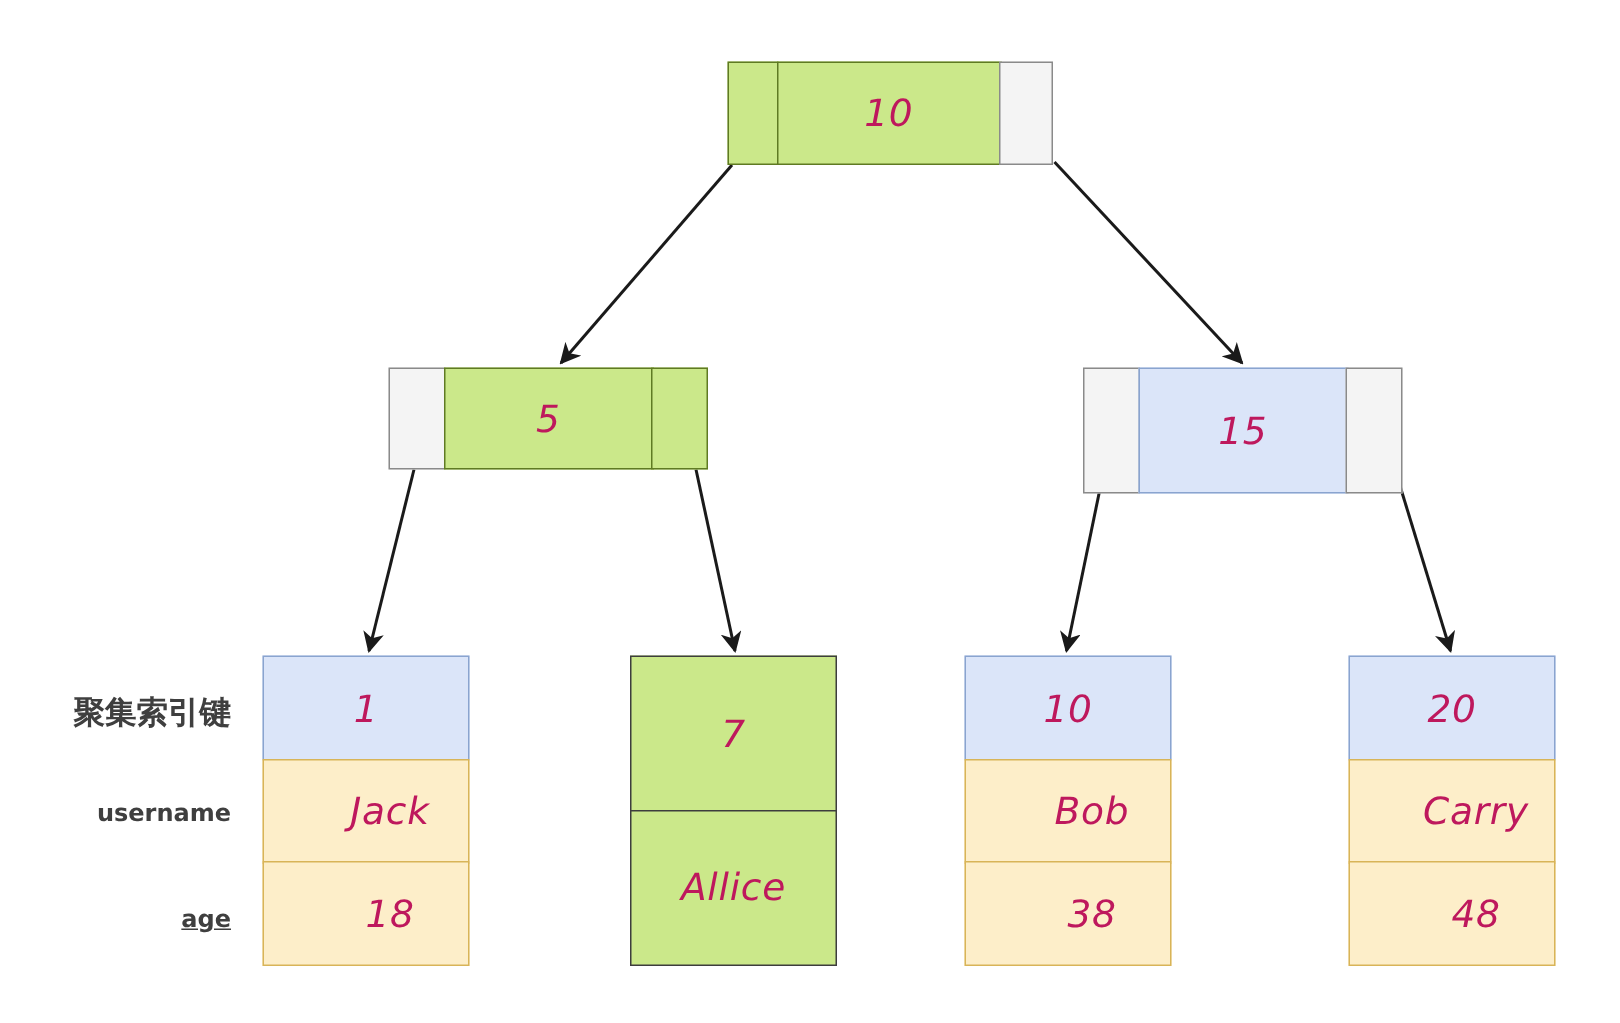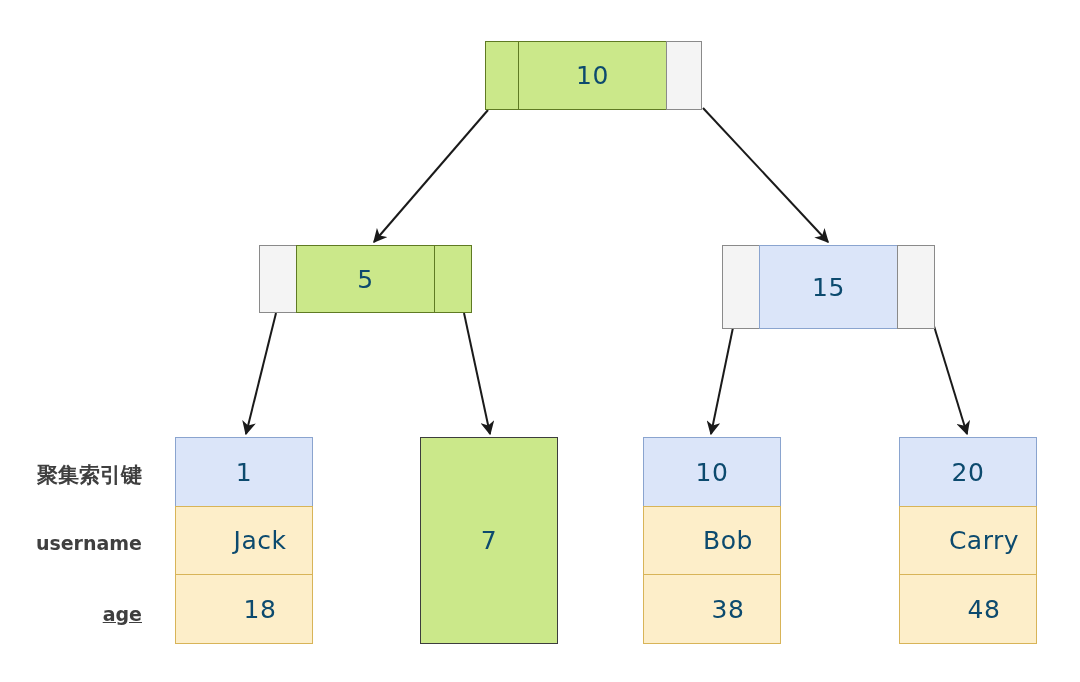--- a/index.html
+++ b/index.html
@@ -31,22 +31,23 @@
     position: absolute;
     display: flex;
     box-sizing: border-box;
   }
   .cell {
     box-sizing: border-box;
     display: flex;
     align-items: center;
     justify-content: center;
     font-size: 25px;
-    color: #0c4a6e;
+    color: #be185d;
     letter-spacing: .5px;
+    font-style: italic;
   }
 
   
   .strip .cell {
     height: 100%;
     border: 1.5px solid #7d7d7d;
     margin-left: -1.5px;
   }
   .strip .cell:first-child { margin-left: 0; }
 
@@ -69,35 +70,35 @@
     margin-top: -1.5px;
   }
   .leaf .cell:first-child { margin-top: 0; }
   .leaf .cell.yellow { border-color: #d8b458; }
   .leaf .cell.blue   { border-color: #8aa4cf; }
   .leaf.allgreen .cell { border-color: #3d3d3d; background: #cbe88a; }
 
   
   .row-label {
     position: absolute;
-    right: 16px;
+    right: 4px;
     text-align: right;
     font-weight: bold;
     color: #3f3f3f;
     white-space: nowrap;
   }
   #label-col {
     position: absolute;
     left: 0;
     top: 437px;
     width: 158px;
     height: 207px;
   }
   .row-label.cjk { font-size: 21px; }
-  .row-label.lat { font-size: 19px; }
+  .row-label.lat { font-size: 16px; }
 </style>
 </head>
 <body>
 
 <div id="canvas">
 
   <svg id="edges" viewBox="0 0 1080 682" width="1080" height="682">
     <defs>
       <marker id="ah" viewBox="0 0 10 10" refX="9" refY="5" markerWidth="7" markerHeight="7" orient="auto-start-reverse">
         <path d="M 0 0 L 10 5 L 0 10 L 2.8 5 z" fill="#1a1a1a"></path>
@@ -133,20 +134,21 @@
   </div>
 
   <div class="leaf" id="leaf-1" style="left:175px; top:437px; width:138px; height:207px;">
     <div class="cell blue">1</div>
     <div class="cell yellow">Jack</div>
     <div class="cell yellow">18</div>
   </div>
 
   <div class="leaf allgreen" id="leaf-7" style="left:420px; top:437px; width:138px; height:207px;">
     <div class="cell green">7</div>
+    <div class="cell green">Allice</div>
   </div>
 
   <div class="leaf" id="leaf-10" style="left:643px; top:437px; width:138px; height:207px;">
     <div class="cell blue">10</div>
     <div class="cell yellow">Bob</div>
     <div class="cell yellow">38</div>
   </div>
 
   <div class="leaf" id="leaf-20" style="left:899px; top:437px; width:138px; height:207px;">
     <div class="cell blue">20</div>

